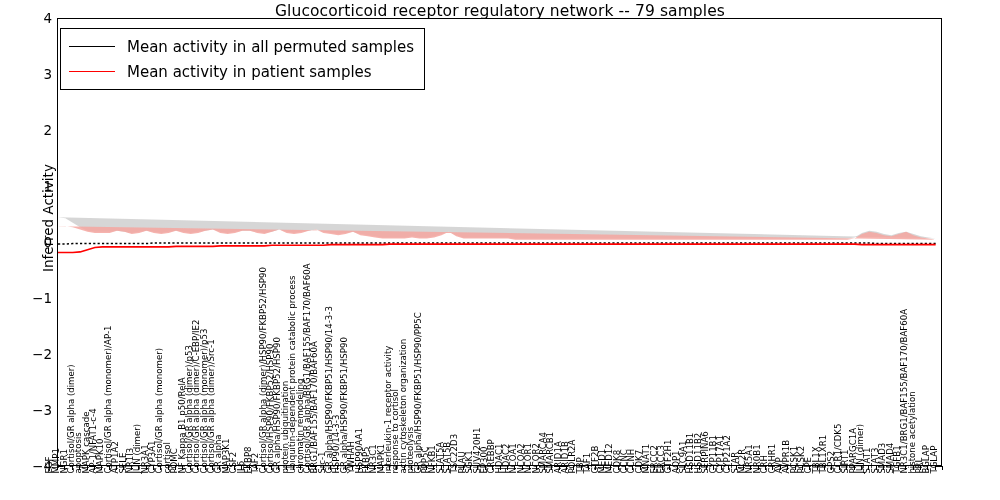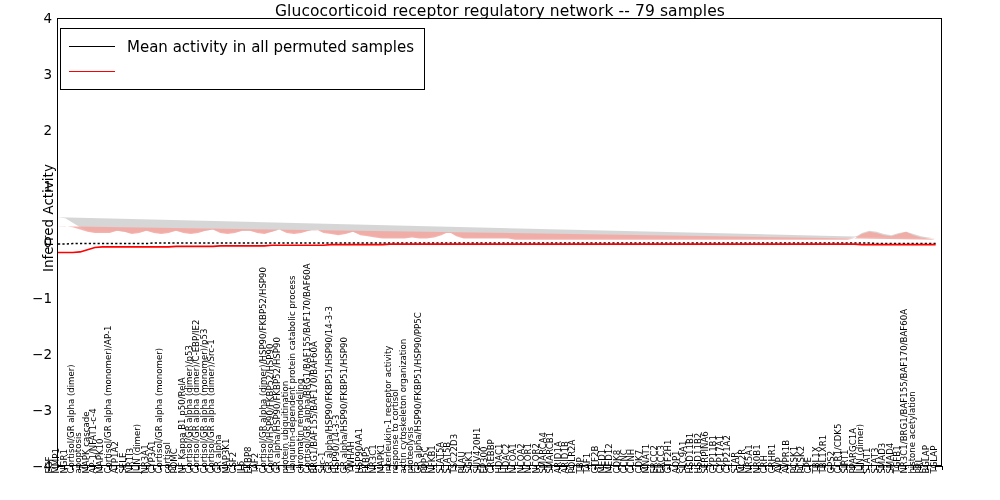--- a/index.html
+++ b/index.html
@@ -368,16 +368,17 @@
       <div class="xlab" style="left: 938.8px; top: 465px;">TGLAP</div>
     </div>
 
   <div id="legend">
     <div class="legrow">
       <span class="legline"></span>
       <span class="legtext">Mean activity in all permuted samples</span>
     </div>
     <div class="legrow">
       <span class="legline red"></span>
+      <span class="legtext">Mean activity in patient samples</span>
     </div>
   </div>
 
 </div>
 
 </body></html>

